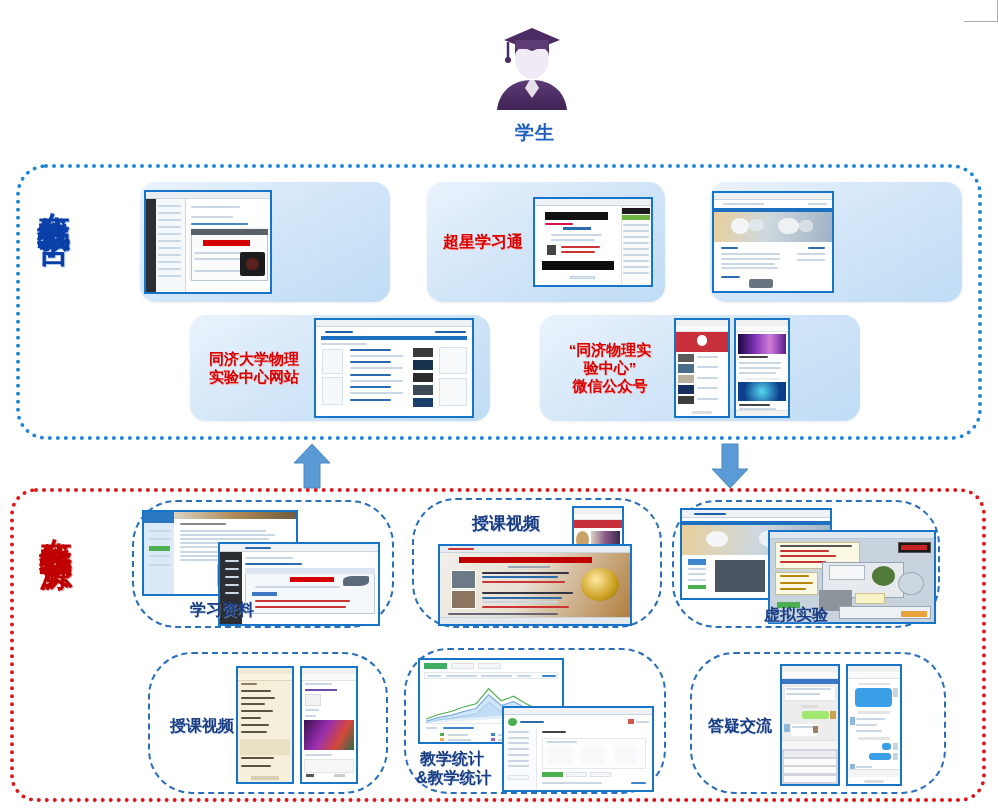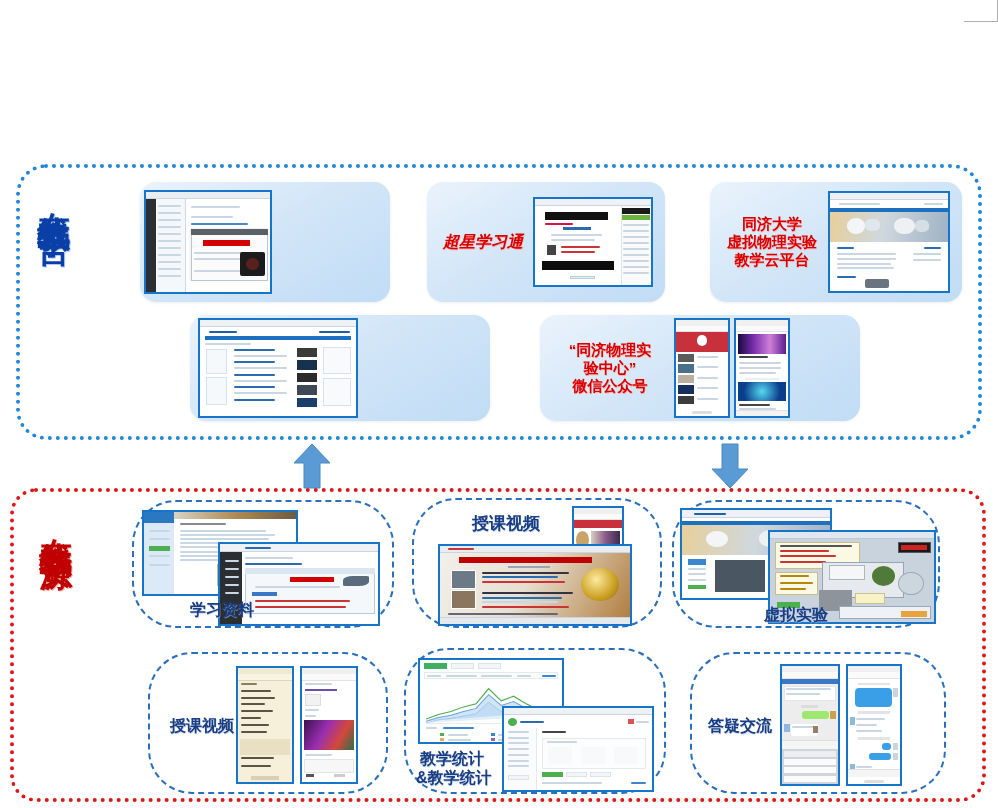--- a/index.html
+++ b/index.html
@@ -84,21 +84,21 @@
     overflow: hidden;
     position: relative;
     flex: 0 0 auto;
   }
 
   
   #card-canvas   { left: 140px; top: 182px; width: 250px; height: 120px; }
   #card-canvas .ptitle { width: 92px; margin-left: 14px; font-size: 17px; font-family:"Liberation Serif", serif; }
   #card-canvas .thumb  { width: 128px; height: 104px; margin-left: 4px; }
 
-  #card-chaoxing { left: 427px; top: 182px; width: 238px; height: 120px; font-style: italic; }
+  #card-chaoxing { left: 427px; top: 182px; width: 238px; height: 120px; }
   #card-chaoxing .ptitle { width: 96px; margin-left: 8px; font-size: 16px; }
   #card-chaoxing .thumb  { width: 120px; height: 90px; margin-left: 2px; }
 
   #card-vr { left: 710px; top: 182px; width: 252px; height: 120px; }
   #card-vr .ptitle { width: 108px; margin-left: 8px; font-size: 15px; }
   #card-vr .thumb  { width: 122px; height: 102px; margin-left: 2px; }
 
   #card-site { left: 190px; top: 315px; width: 300px; height: 106px; }
   #card-site .ptitle { width: 104px; margin-left: 12px; font-size: 15px; }
   #card-site .thumb  { width: 160px; height: 100px; margin-left: 8px; }
@@ -150,20 +150,39 @@
   .fade { position:absolute; inset:0; }
 </style>
 </head>
 <body>
 
 <div class="crop-mark"></div>
 
 <div class="actors">
 
 
+  <div class="actor">
+    <svg class="glyph" viewBox="0 0 100 100">
+      <defs>
+        <linearGradient id="sg" x1="0" y1="0" x2="0" y2="1">
+          <stop offset="0" stop-color="#5d3b75"></stop>
+            <stop offset="1" stop-color="#3f2356"></stop>
+        </linearGradient>
+      </defs>
+      <path d="M50 62 C30 62 17 74 15 92 L85 92 C83 74 70 62 50 62 Z" fill="url(#sg)"></path>
+      <path d="M50 58 L43 70 L50 80 L57 70 Z" fill="#ffffff" opacity=".85"></path>
+      <ellipse cx="50" cy="40" rx="17" ry="21" fill="#f0eaf4"></ellipse>
+      <path d="M33 38 C33 24 67 24 67 38 L67 26 C67 18 33 18 33 26 Z" fill="#4b2c62"></path>
+      <path d="M22 22 L50 10 L78 22 L50 33 Z" fill="#4b2c62"></path>
+      <rect x="33" y="22" width="34" height="9" rx="2" fill="#5d3b75"></rect>
+      <line x1="26" y1="24" x2="26" y2="40" stroke="#4b2c62" stroke-width="2.5"></line>
+      <circle cx="26" cy="42" r="3" fill="#4b2c62"></circle>
+    </svg>
+    <div class="name">学生</div>
+  </div>
 </div>
 
 <div class="sec-platform"></div>
 <div class="vlabel blue">在线教学平台</div>
 
 <div class="pcard" id="card-canvas">
   <div class="thumb">
     <div class="sidebar-dark" style="width:8%"></div>
     <div style="position:absolute;left:8%;top:0;width:24%;bottom:0;background:#f4f8fb;border-right:1px solid #cfd9e4"></div>
     <div class="bar" style="top:0;height:7%;background:#e9eef3;border-bottom:1px solid #cdd7e1"></div>
@@ -215,25 +234,20 @@
     <div class="ln" style="left:14%;top:47%;width:38%"></div>
     <div class="blk" style="left:10%;top:53%;width:8%;height:12%;background:#444"></div>
     <div class="ln" style="left:22%;top:55%;width:34%;background:#c33"></div>
     <div class="ln" style="left:22%;top:61%;width:30%;background:#c33"></div>
     <div class="blk" style="left:6%;top:72%;width:62%;height:10%;background:#0d0d0d"></div>
     <div class="blk" style="left:30%;top:89%;width:22%;height:4%;background:#e6eef6;border:1px solid #b9cde0"></div>
   </div>
 </div>
 
 <div class="pcard" id="card-vr">
-  <div class="ptitle">
-    <div>同济大学</div>
-    <div>虚拟物理实验</div>
-    <div>教学云平台</div>
-  </div>
   <div class="thumb">
     <div class="bar" style="top:0;height:7%;background:#edf1f5;border-bottom:1px solid #ccd5de"></div>
     <div class="ln" style="left:8%;top:10%;width:34%"></div>
     <div class="ln" style="right:4%;top:10%;width:16%"></div>
     <div class="blk" style="left:0;top:15%;width:100%;height:4%;background:#1d6fc0"></div>
     <div class="blk" style="left:0;top:19%;width:100%;height:31%;background:linear-gradient(100deg,#e8cf9a 0%,#cfd8de 45%,#9fb2c4 100%)"></div>
     <div class="blk" style="left:14%;top:26%;width:16%;height:16%;background:#f3f5f7;border-radius:50%"></div>
     <div class="blk" style="left:30%;top:27%;width:12%;height:12%;background:#dfe6ec;border-radius:40%"></div>
     <div class="blk" style="left:54%;top:25%;width:18%;height:17%;background:#eef1f4;border-radius:45%"></div>
     <div class="blk" style="left:72%;top:28%;width:12%;height:12%;background:#d7dee5;border-radius:40%"></div>
@@ -244,20 +258,24 @@
     <div class="ln" style="left:6%;top:71%;width:46%"></div>
       <div class="ln" style="left:6%;top:76%;width:48%"></div>
     <div class="ln" style="right:6%;top:61%;width:24%"></div>
       <div class="ln" style="right:6%;top:67%;width:24%"></div>
     <div class="ln" style="left:6%;top:85%;width:16%;background:#2b6cb0"></div>
     <div class="blk" style="left:30%;top:88%;width:20%;height:9%;background:#6a7480;border-radius:2px"></div>
   </div>
 </div>
 
 <div class="pcard" id="card-site">
+  <div class="ptitle">
+    <div>同济大学物理</div>
+    <div>实验中心网站</div>
+  </div>
   <div class="thumb">
     <div class="bar" style="top:0;height:7%;background:#eef2f6;border-bottom:1px solid #ccd5de"></div>
     <div class="ln" style="left:6%;top:11%;width:18%;background:#1d5fa8"></div>
     <div class="ln" style="right:4%;top:11%;width:20%;background:#1d5fa8"></div>
     <div class="blk" style="left:3%;top:17%;width:94%;height:4%;background:#1d6fc0"></div>
     <div class="ln" style="left:3%;top:24%;width:30%"></div>
     <div class="blk" style="left:4%;top:30%;width:13%;height:26%;background:#f6f9fc;border:1px solid #d6e2ee"></div>
     <div class="blk" style="left:4%;top:59%;width:13%;height:30%;background:#f6f9fc;border:1px solid #d6e2ee"></div>
     <div class="ln" style="left:22%;top:30%;width:26%;background:#2b6cb0"></div>
     <div class="ln" style="left:22%;top:36%;width:34%"></div>

